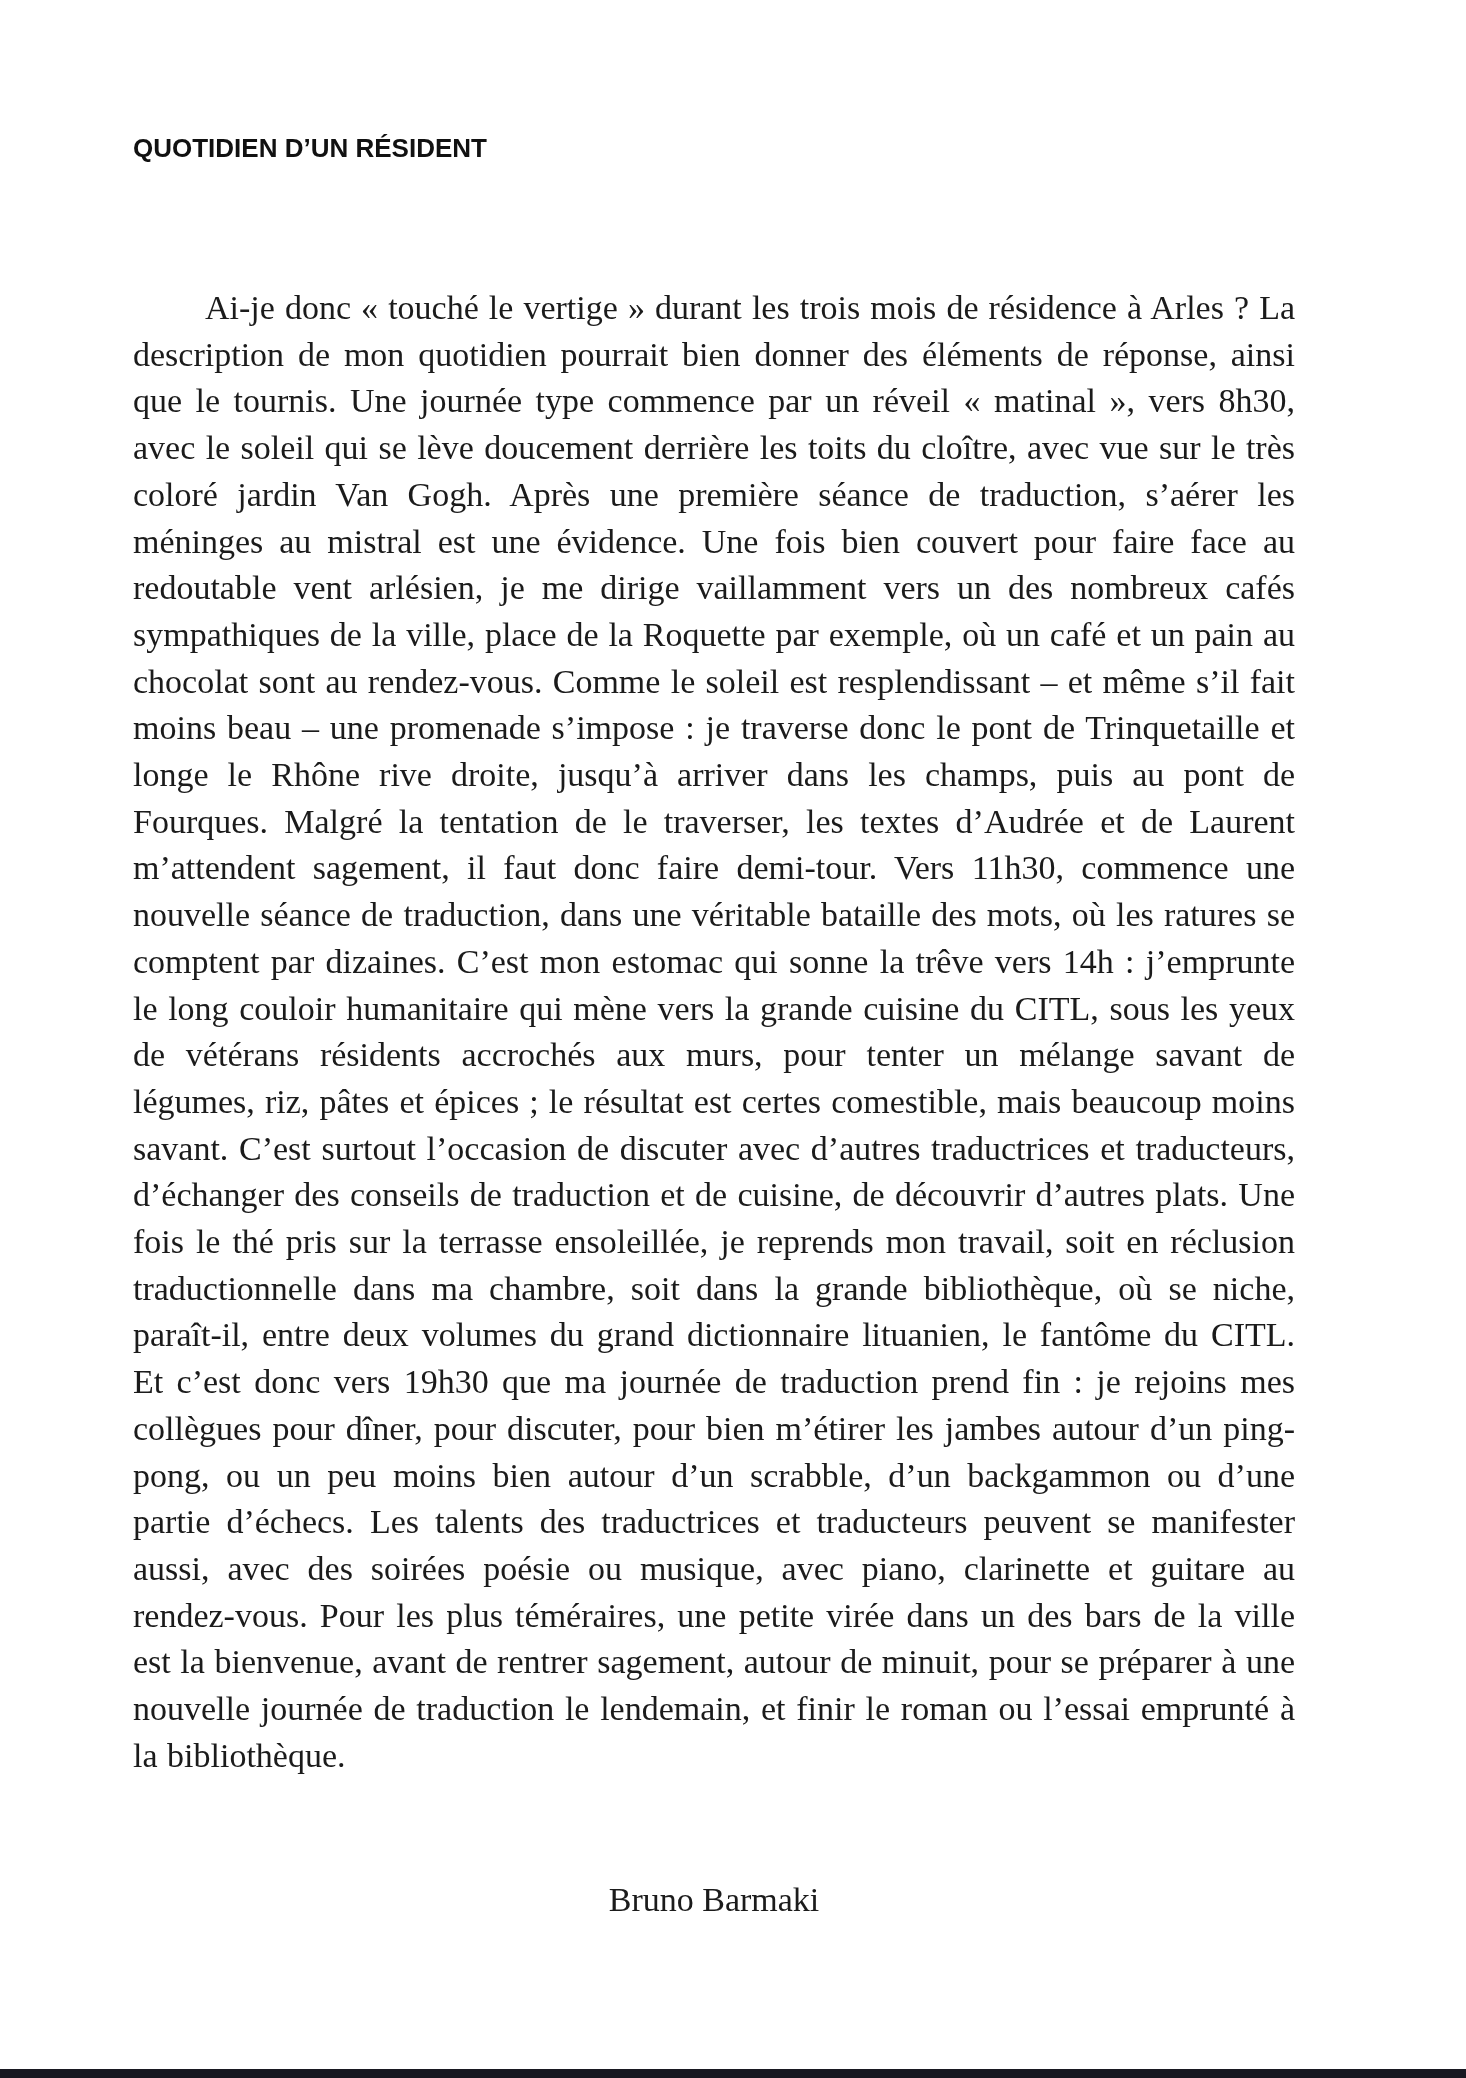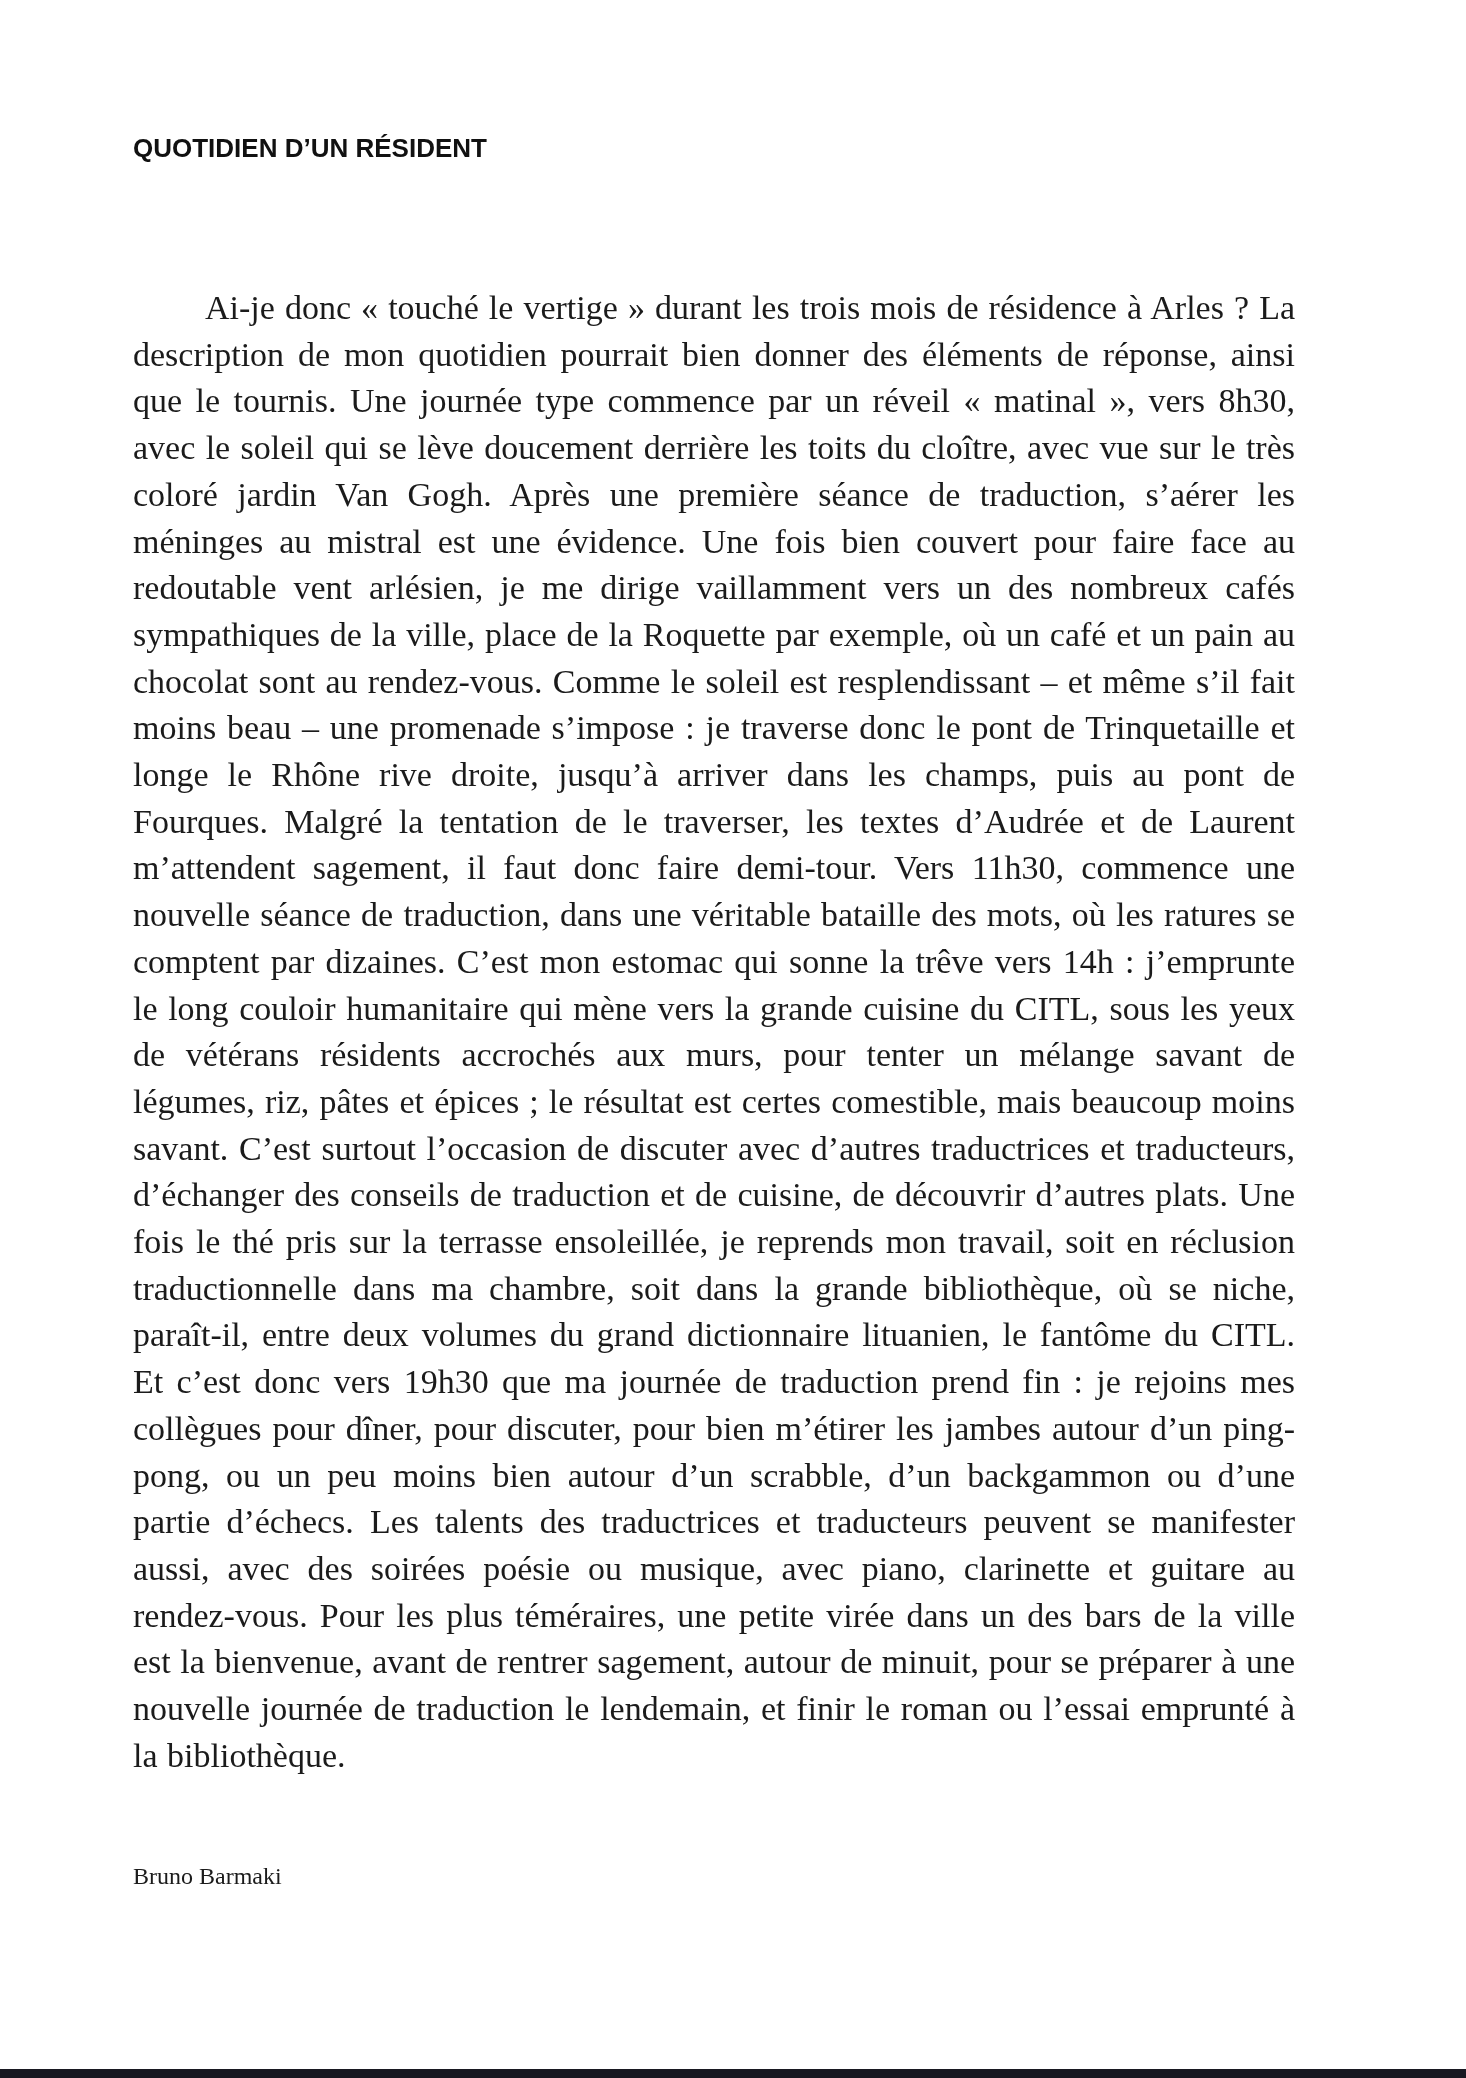--- a/index.html
+++ b/index.html
@@ -37,26 +37,26 @@
     margin-top: 122px;
     font-family: "Liberation Serif", serif;
     font-size: 34px;
     line-height: 46.7px;
     color: #1b1b1b;
     text-align: justify;
     text-indent: 72px;
     word-spacing: 1px;
   }
   .doc-signature {
-    margin-top: 76px;
+    margin-top: 100px;
     font-family: "Liberation Serif", serif;
-    font-size: 24px;
+    font-size: 34px;
     line-height: 40px;
     color: #1b1b1b;
-    text-align: left;
+    text-align: center;
   }
   .bottom-bar {
     position: absolute;
     left: 0;
     bottom: 0;
     width: 1466px;
     height: 9px;
     background: #181821;
   }
 </style>

